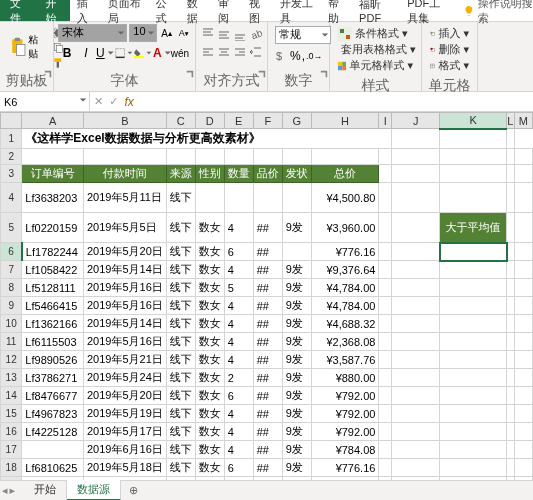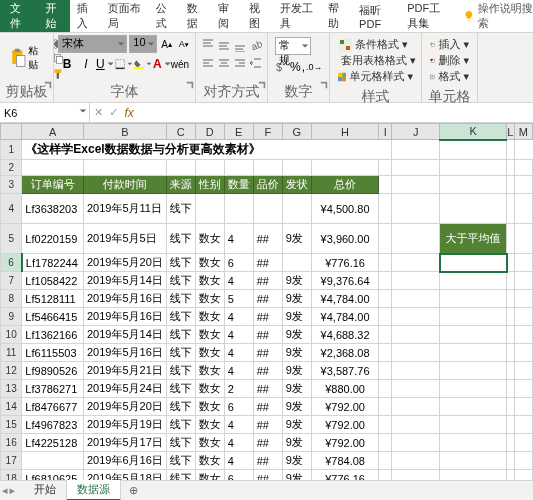--- a/index.html
+++ b/index.html
@@ -1,17 +1,17 @@
 <!DOCTYPE html>
 <html><head>
 <meta charset="utf-8">
 <style>
 *{box-sizing:border-box;margin:0;padding:0;font-family:"Microsoft YaHei",SimSun,sans-serif}
 body{background:#fff;font-size:11px;width:533px;height:500px;overflow:hidden;position:relative}
-.titlebar{background:#fff;height:33px;display:flex;align-items:stretch;border-bottom:1px solid #d4d4d4}
+.titlebar{background:#fff;height:22px;display:flex;align-items:stretch;border-bottom:1px solid #d4d4d4}
 .menu-item{padding:3px 7px;color:#333;font-size:11px;display:flex;align-items:center;cursor:pointer}
 .menu-item.active{background:#217346;color:#fff}
 .menu-item.file{background:#217346;color:#fff;padding:3px 10px}
 .menu-help{margin-left:6px;display:flex;align-items:center;color:#555}
 .bulb{width:14px;height:14px;margin-right:3px}
 .ribbon{background:#f3f2f1;height:70px;display:flex;border-bottom:1px solid #d4d4d4}
 .rgroup{border-right:1px solid #d4d4d4;padding:2px 4px 0;display:flex;flex-direction:column;justify-content:space-between;position:relative}
 .rlabel{text-align:center;font-size:14px;color:#666;padding:1px 0}
 .rarrow{position:absolute;right:1px;bottom:13px;width:8px;height:8px;fill:#888}
 .paste-area{display:flex;flex-direction:row;align-items:center;padding:2px 4px}
@@ -22,42 +22,42 @@
 .font-sel{border:1px solid #ababab;background:#a3a3a3;height:18px;font-size:11px;padding:0 14px 0 3px;position:relative}
 .font-name{width:80px}
 .font-size{width:28px}
 .dd-arr{position:absolute;right:1px;top:4px;width:8px;height:8px;fill:#666}
 .btn-row{display:flex;align-items:center;gap:1px}
 .tb{width:18px;height:18px;display:flex;align-items:center;justify-content:center;font-size:12px}
 .align-col{display:flex;flex-direction:column;gap:2px;padding-top:2px}
 .al-row{display:flex;gap:1px}
 .ab{width:16px;height:16px;display:flex;align-items:center;justify-content:center}
 .num-col{padding:2px 3px}
-.num-sel{border:1px solid #ababab;background:#fff;height:18px;width:36px;font-size:11px;padding:0 14px 0 3px;position:relative;margin-bottom:3px}
+.num-sel{border:1px solid #ababab;background:#fff;height:18px;width:56px;font-size:11px;padding:0 14px 0 3px;position:relative;margin-bottom:3px}
 .style-col{padding:2px 4px}
 .style-row{display:flex;align-items:center;gap:3px;font-size:11px;color:#333;margin-bottom:1px;white-space:nowrap}
 .style-ic{width:14px;height:14px}
 .cell-col{padding:2px 4px}
 .namebox-row{height:20px;display:flex;align-items:stretch;border-bottom:1px solid #d4d4d4;background:#fff}
 .namebox{width:90px;border-right:1px solid #d4d4d4;padding:2px 4px;font-size:11px;display:flex;align-items:center;position:relative}
 .fx-btns{display:flex;align-items:center;padding:0 4px;gap:6px;color:#999}
 .fx{font-style:italic;font-size:12px;color:#a16207}
 .formula-bar{flex:1;padding:2px 4px}
 .grid-wrap{position:relative;height:370px;overflow:hidden}
 .grid{border-collapse:collapse;font-size:11px}
 .grid th{background:#e6e6e6;border:1px solid #bbb;font-weight:normal;color:#333;padding:0;height:16px;text-align:center;position:sticky}
 .grid th.rh{width:22px;background:#e6e6e6}
 .grid th.selcol{background:#cce4d6;border-bottom:2px solid #217346}
 .grid td{border:1px solid #d4d4d4;padding:1px 3px;height:16px;background:#fff;white-space:nowrap;overflow:hidden;text-overflow:clip}
 .grid td.rh{background:#e6e6e6;text-align:center;color:#333;width:22px;font-size:10px}
 .grid td.rh.selrow{background:#cce4d6;border-right:2px solid #217346}
 .colA{width:62px}.colB{width:78px}.colC{width:28px}.colD{width:12px}.colE{width:20px}.colF{width:14px}.colG{width:20px}.colH{width:70px}.colI{width:14px}.colJ{width:56px}.colK{width:68px}.colM{width:20px}
 .title-cell{font-weight:bold;font-size:12px}
 .hdr-cell{background:#548235!important;color:#fff;text-align:center;border:1px solid #3e6127!important}
-.pcell{text-align:center}
+.pcell{text-align:right}
 .green-cell{background:#548235!important;color:#fff;text-align:center}
 .selected-cell{border:2px solid #217346!important}
 .tall{height:30px}
 .sheet-tabs{position:absolute;bottom:0;left:0;right:0;height:20px;background:#f3f2f1;border-top:1px solid #d4d4d4;display:flex;align-items:center;padding-left:24px;font-size:11px}
 .nav-arr{position:absolute;left:2px;display:flex;gap:2px;color:#888}
 .stab{padding:2px 10px;border-right:1px solid #d4d4d4;color:#333}
 .stab.active{background:#fff;color:#217346;border-bottom:2px solid #217346}
 .plus-tab{padding:2px 8px;color:#666}
 .xdd{width:8px;height:8px;fill:#666;margin-left:2px}
 </style>

